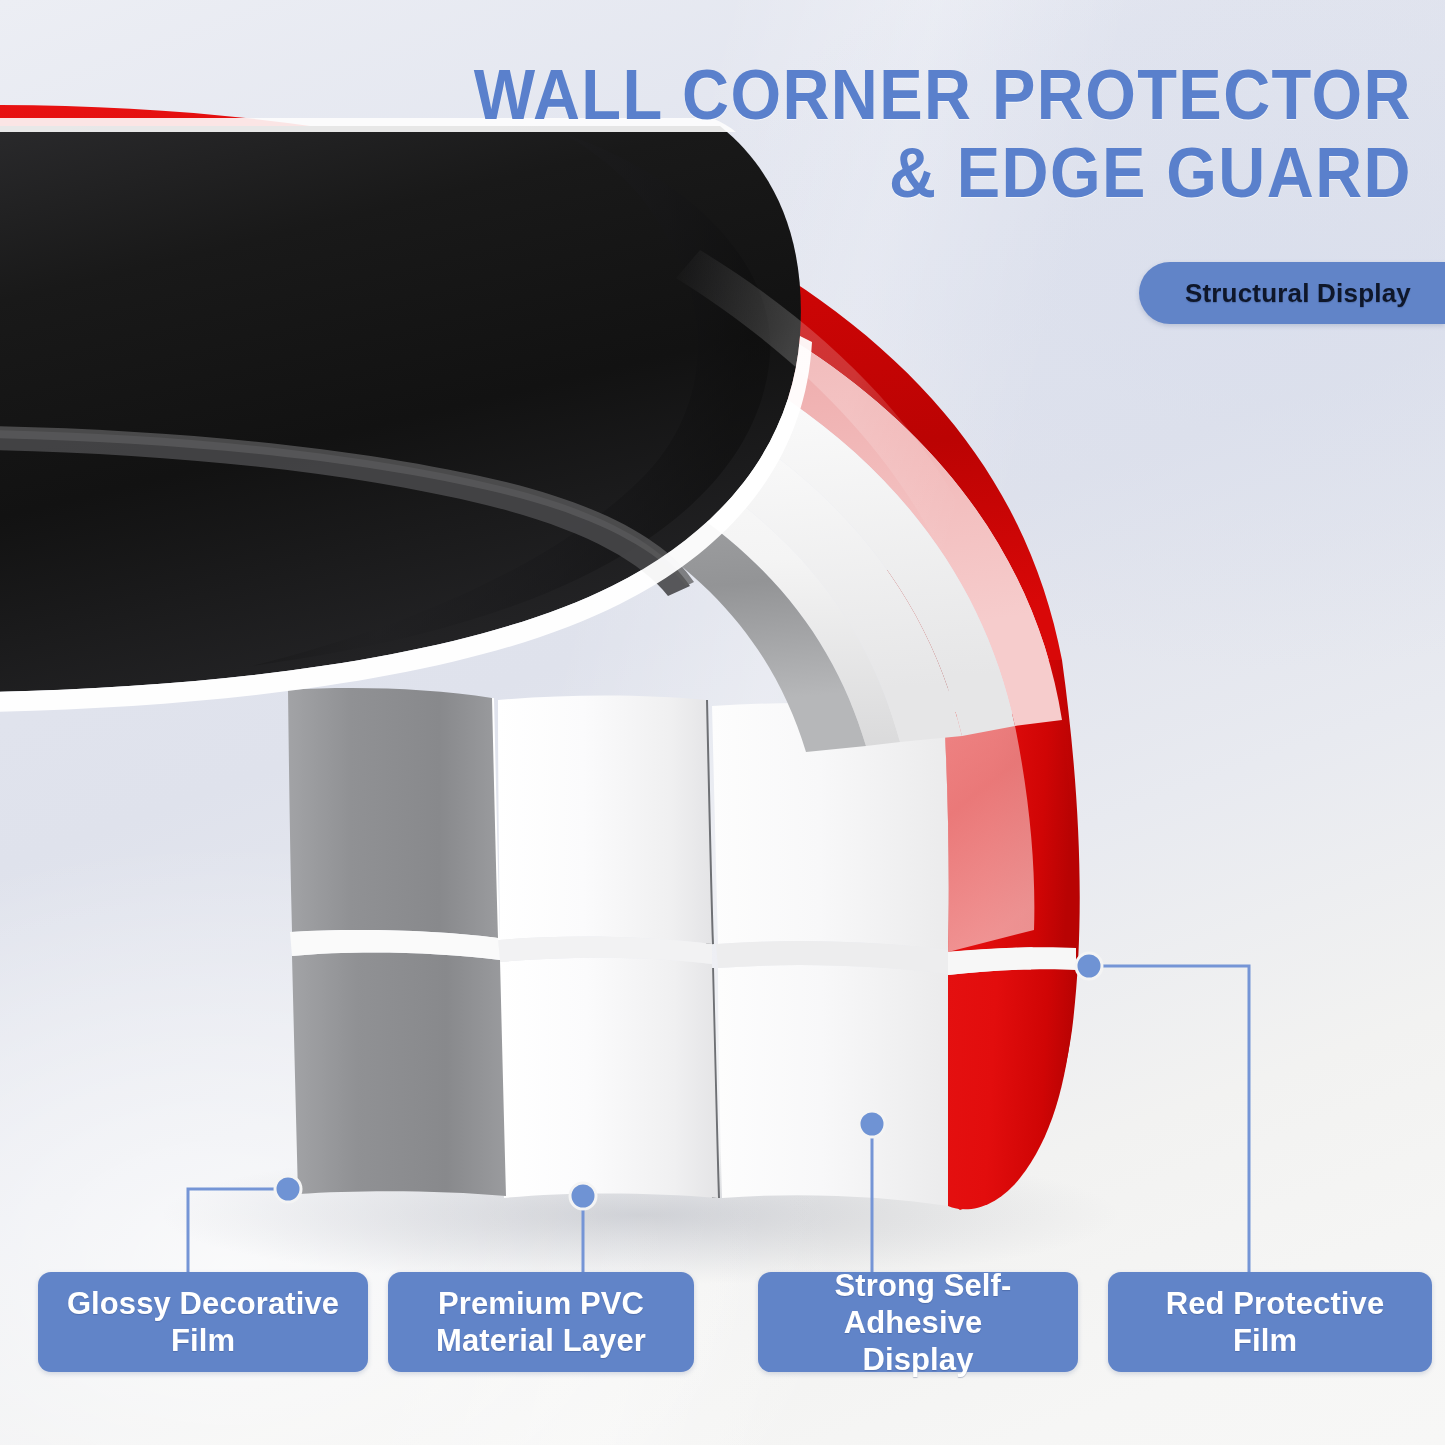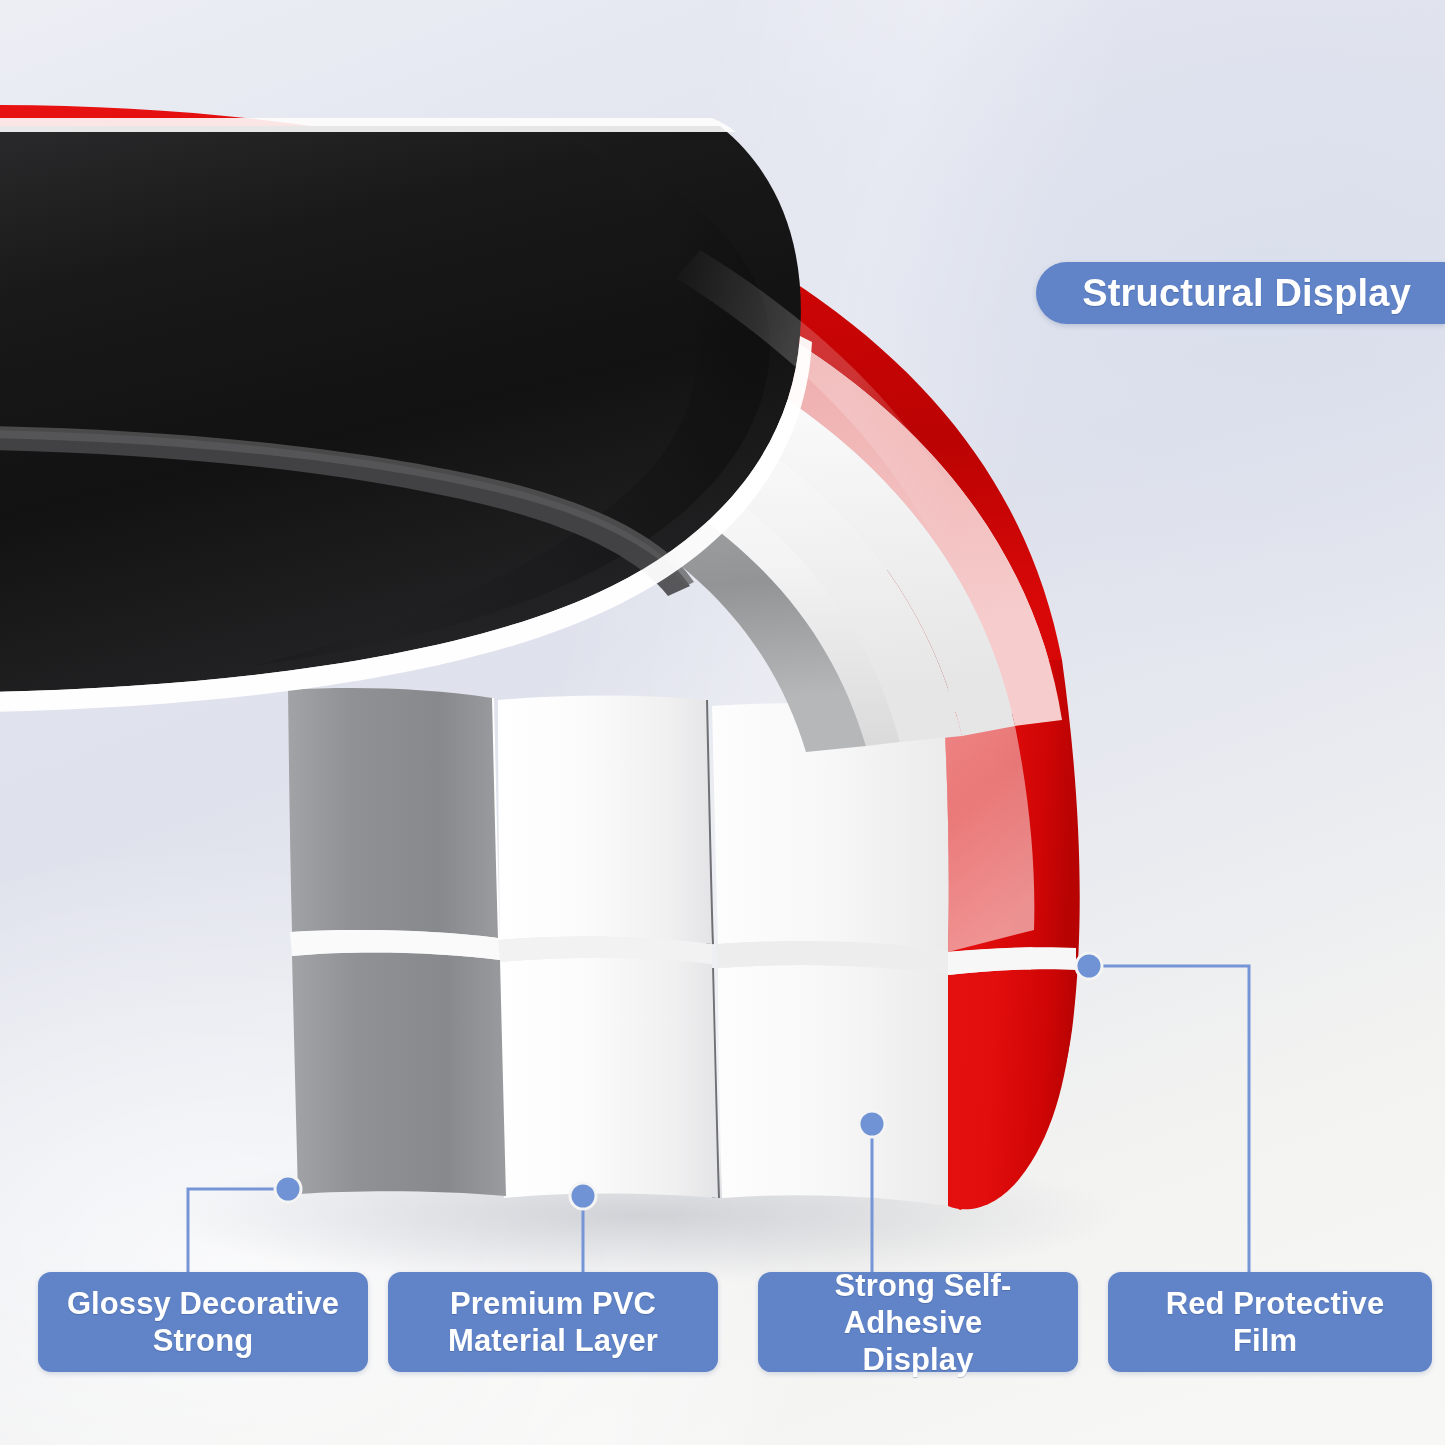--- a/index.html
+++ b/index.html
@@ -64,22 +64,22 @@
     height: 62px;
     padding: 0 34px 0 46px;
     display: flex;
     align-items: center;
     background: #6184c8;
     border-radius: 31px 0 0 31px;
     box-shadow: 0 2px 5px rgba(60,80,130,0.22);
     z-index: 40;
   }
   #badge-label {
-    color: #ffffff;
-    font-size: 38px;
+    color: #0f172a;
+    font-size: 26px;
     font-weight: bold;
     letter-spacing: 0.2px;
     white-space: nowrap;
     text-shadow: 0 1px 1px rgba(40,60,110,0.30);
   }
 
   
   #product { position: absolute; left: 0; top: 0; width: 1445px; height: 1445px; z-index: 20; }
 
   
@@ -101,21 +101,21 @@
   .label-pill span {
     color: #ffffff;
     font-size: 31px;
     font-weight: bold;
     line-height: 37px;
     letter-spacing: 0.1px;
     padding: 0 10px;
     text-shadow: 0 1px 1px rgba(40,60,110,0.30);
   }
   #pill-0 { left: 38px;   top: 1272px; width: 330px; align-items: center; }
-  #pill-1 { left: 388px;  top: 1272px; width: 330px; }
+  #pill-1 { left: 388px;  top: 1272px; width: 306px; }
   #pill-2 { left: 758px;  top: 1272px; width: 320px; }
   #pill-3 { left: 1108px; top: 1272px; width: 324px; }
 </style>
 </head>
 <body>
 
 <div id="canvas">
 
   <svg id="product" viewBox="0 0 1445 1445">
     <defs>
@@ -371,29 +371,33 @@
 
     <polyline points="872,1124 872,1272" fill="none" stroke="#7595d6" stroke-width="3"></polyline>
     <circle cx="872" cy="1124" r="13" fill="#6f93d4" stroke="#f4f4f4" stroke-width="3"></circle>
 
     <polyline points="1089,966 1249,966 1249,1272" fill="none" stroke="#7595d6" stroke-width="3"></polyline>
     <circle cx="1089" cy="966" r="13" fill="#6f93d4" stroke="#f4f4f4" stroke-width="3"></circle>
   </svg>
 
   <div id="sheen"></div>
 
+  <div id="title-block">
+    <span class="title-line">WALL CORNER PROTECTOR</span>
+    <span class="title-line">&amp; EDGE GUARD</span>
+  </div>
 
   <div id="badge">
     <span id="badge-label">Structural Display</span>
   </div>
 
   <div id="pill-0" class="label-pill">
     <span>
       <span>Glossy Decorative</span><br>
-      <span>Strong</span>
+      <span>Film</span>
     </span>
   </div>
   <div id="pill-1" class="label-pill">
     <span>
       <span>Premium PVC</span><br>
       <span>Material Layer</span>
     </span>
   </div>
   <div id="pill-2" class="label-pill">
     <span>

